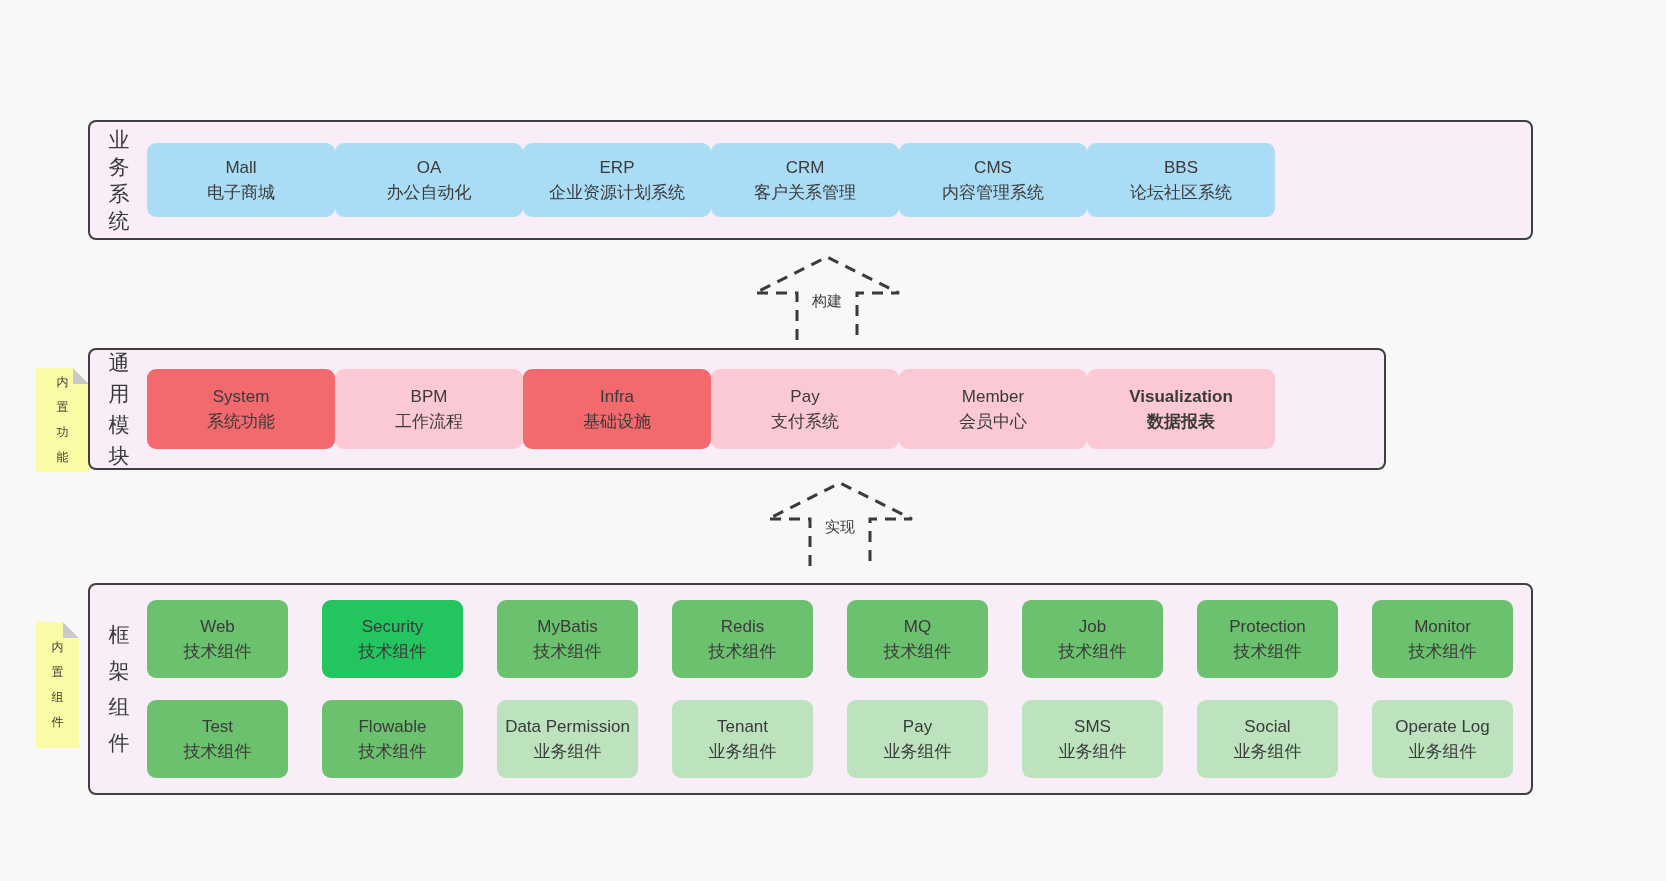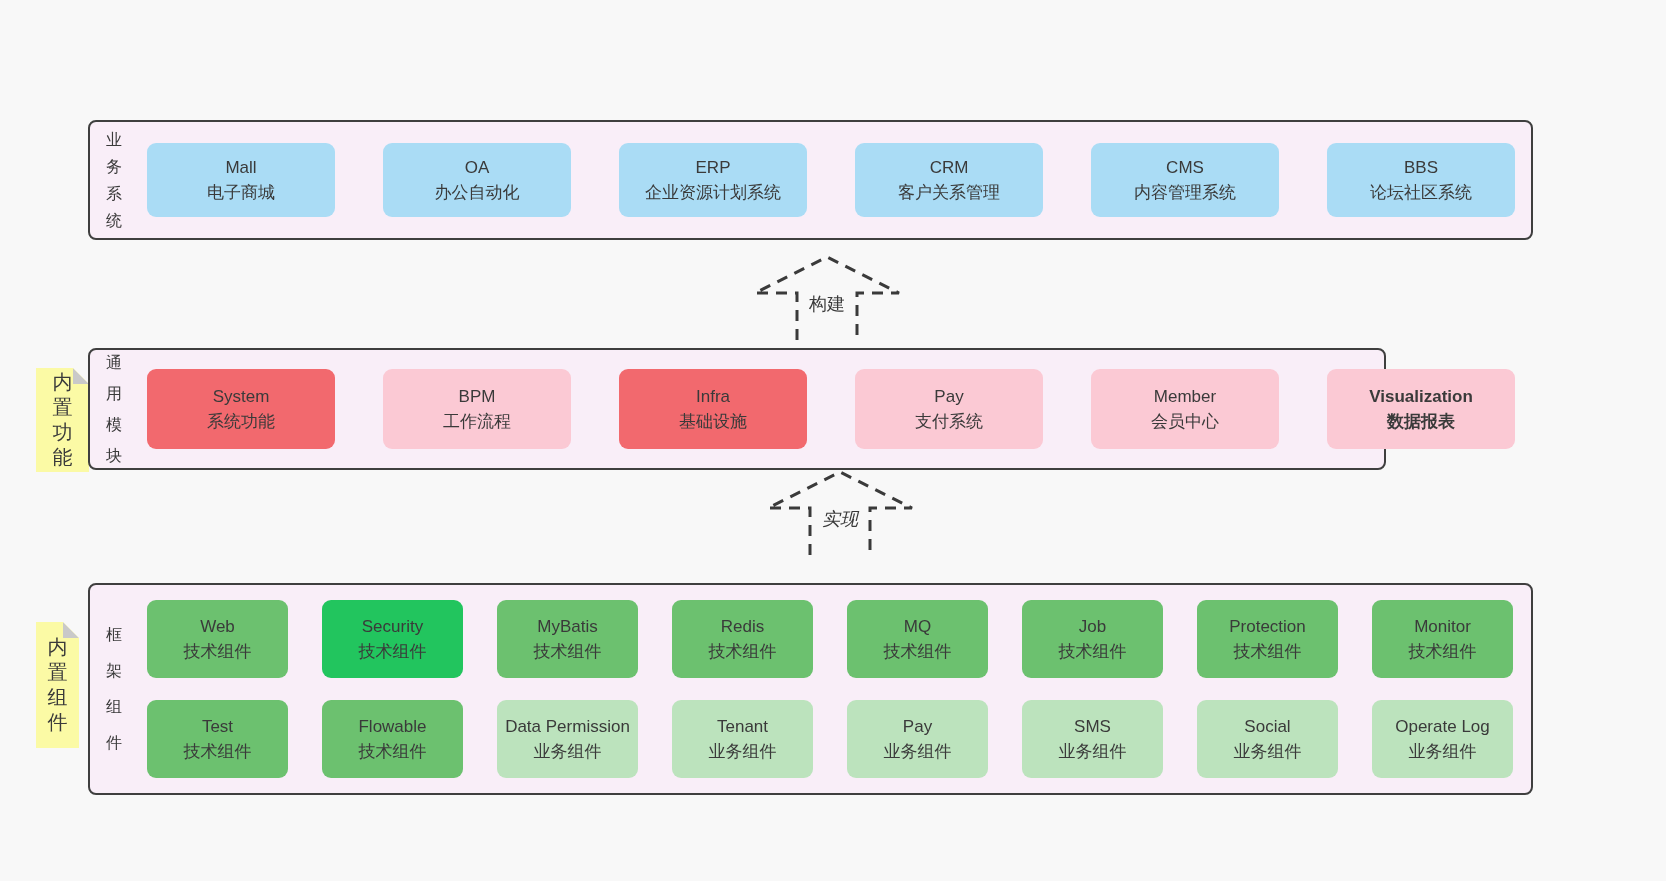--- a/index.html
+++ b/index.html
@@ -20,30 +20,30 @@
     border:2px solid #3f3f3f;
     border-radius:8px;
     display:flex;
     align-items:center;
     box-sizing:border-box;
   }
   .panel-label{
     width:26px;
     margin-left:16px;
     flex:0 0 auto;
-    font-size:16px;
+    font-size:21px;
+    text-align:center;
     word-break:break-all;
     line-height:27px;
   }
   .panel-2 .panel-label{line-height:31px;}
   .panel-3 .panel-label{line-height:36px;}
 
   .boxes{
     display:flex;
-    gap:48px;
     margin-left:15px;
     margin-right:28px;
     flex:1;
   }
   .rows{
     display:flex;
     flex-direction:column;
     gap:22px;
     margin-left:15px;
     margin-right:18px;
@@ -78,42 +78,42 @@
   }
   .note .fold{
     position:absolute;
     top:0;right:0;
     width:16px;height:16px;
     background:#c9c9c9;
     clip-path:polygon(0 0, 100% 100%, 0 100%);
   }
   .note-text{
     width:22px;
-    font-size:20px;
+    font-size:12px;
     text-align:center;
     word-break:break-all;
     line-height:25px;
   }
 
   
   .arrow{position:absolute;width:148px;height:85px;}
   .arrow svg{position:absolute;inset:0;overflow:visible;}
   .arrow path{
     fill:none;
     stroke:#3a3a3a;
     stroke-width:3;
     stroke-dasharray:11 8;
   }
   .arrow-label{
     position:absolute;
     left:50%;top:36px;
     transform:translateX(-50%);
     background:#f8f8f8;
     padding:1px 6px;
-    font-size:18px;
+    font-size:15px;
     white-space:nowrap;
   }
 </style>
 </head>
 <body>
 
 <div class="canvas">
 
   <section class="panel panel-1" style="left:88px;top:120px;width:1445px;height:120px;">
     <div class="panel-label">业务系统</div>
@@ -180,21 +180,21 @@
         <div>Member</div>
         <div>会员中心</div>
       </div>
       <div class="box" style="background: rgb(251, 201, 212); font-weight: bold;">
         <div>Visualization</div>
         <div>数据报表</div>
       </div>
     </div>
   </section>
 
-  <div class="arrow" style="left:766px;top:470px;font-style:italic;">
+  <div class="arrow" style="left:766px;top:481px;">
     <svg viewBox="0 0 148 85">
       <path d="M44,85 L44,38 L2,38 L74,2 L146,38 L104,38 L104,85"></path>
     </svg>
     <div class="arrow-label">实现</div>
   </div>
 
   <div class="note" style="left:36px;top:622px;width:43px;height:126px;">
     <div class="fold"></div>
     <div class="note-text">内置组件</div>
   </div>

